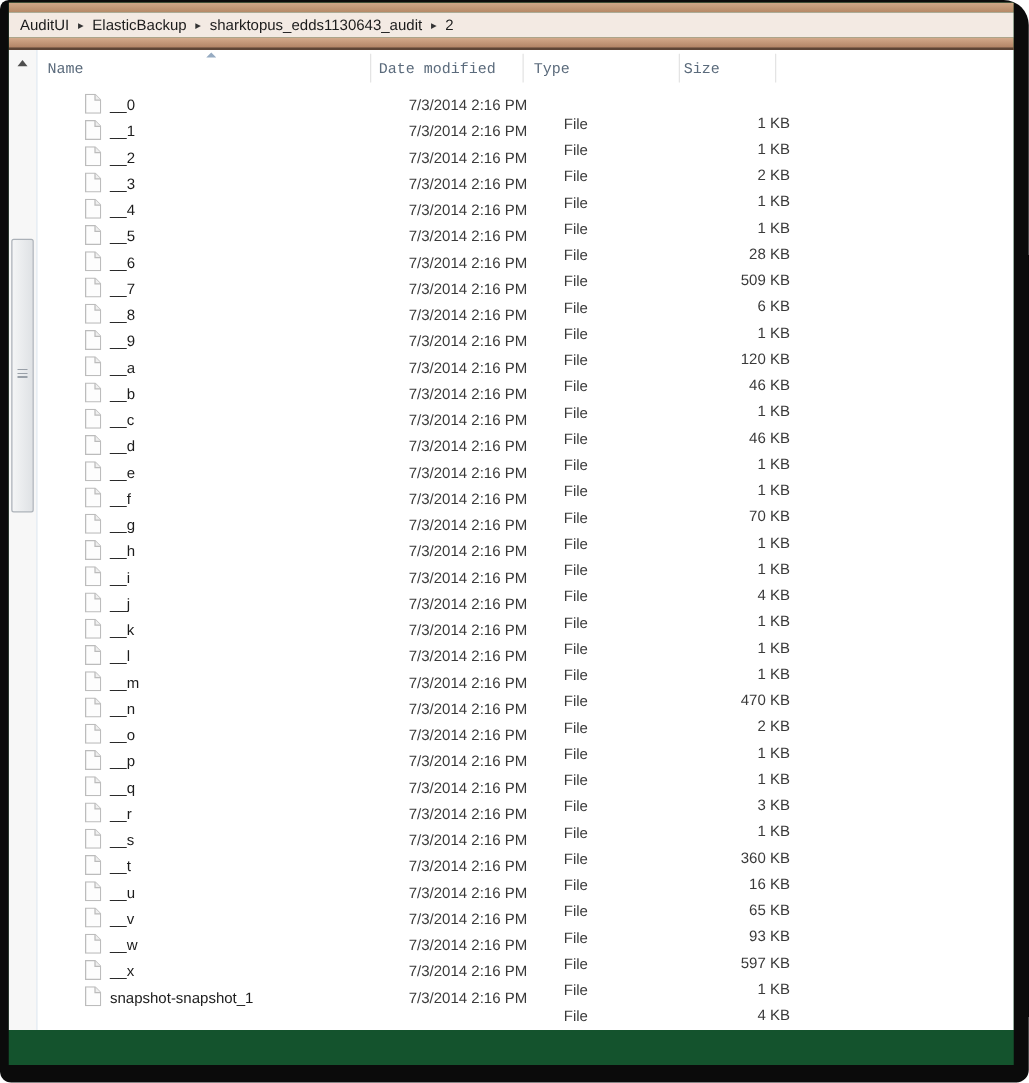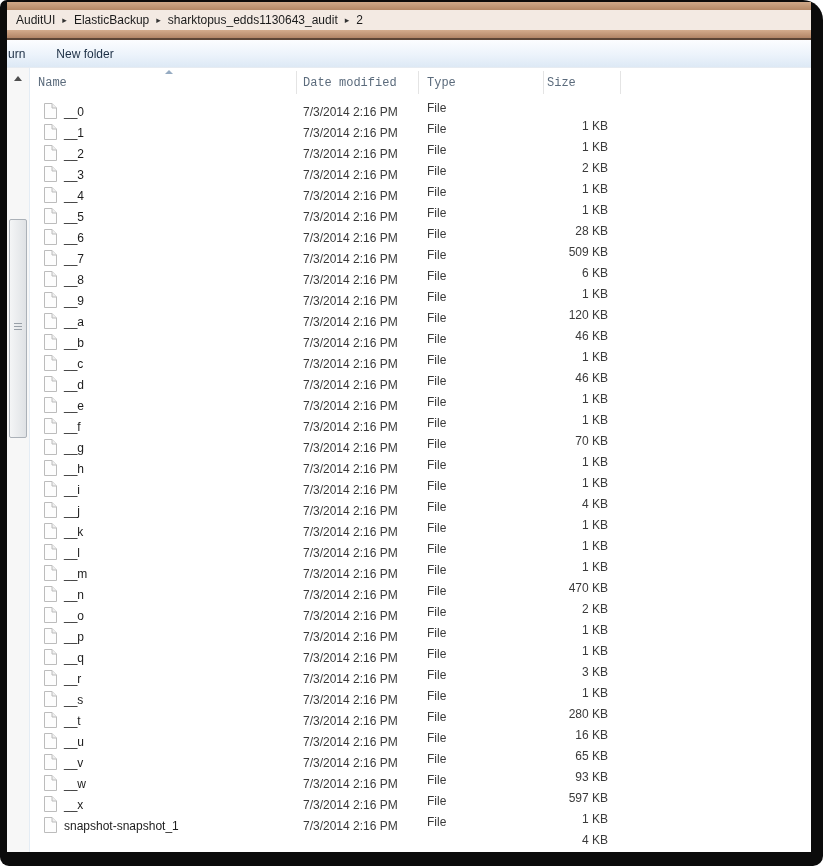--- a/index.html
+++ b/index.html
@@ -71,25 +71,25 @@
   .col-size { left:516px; }
   .header-sep { position:absolute; top:3px; bottom:4px; width:1px; background:#e4e4e4; }
   .hs1 { left:265px; } .hs2 { left:387px; } .hs3 { left:512px; } .hs4 { left:589px; }
   .sort-arrow {
     position:absolute; left:134px; top:2px; width:0; height:0;
     border-left:4px solid transparent; border-right:4px solid transparent;
     border-bottom:4px solid #96abc2;
   }
 
   .rows { position:absolute; top:33px; left:0; right:0; }
-  .file-row { position:relative; height:21px; }
+  .file-row { position:relative; height:21px;margin-left:24px; }
   .cell-icon { position:absolute; left:13px; top:2px; width:13px; height:16px; }
   .cell-name { position:absolute; left:33px; top:4px; color:#1c1c1c; }
   .cell-date { position:absolute; left:272px; top:4px; color:#3a3a3a; }
-  .cell-type { position:absolute; left:396px; top:0; color:#3a3a3a; }
+  .cell-type { position:absolute; left:396px; top:19px; color:#3a3a3a; }
   .cell-size { position:absolute; left:477px; top:18px; width:100px; text-align:right; color:#3a3a3a; }
 </style>
 </head>
 <body>
 
 <div class="frame">
   <div class="window">
 
     <div class="addr-top"></div>
     <div class="addr-mid">
@@ -98,24 +98,20 @@
         <span class="crumb-sep"></span>
         <span class="crumb">ElasticBackup</span>
         <span class="crumb-sep"></span>
         <span class="crumb">sharktopus_edds1130643_audit</span>
         <span class="crumb-sep"></span>
         <span class="crumb">2</span>
       </div>
     </div>
     <div class="addr-bot"></div>
 
-    <div class="toolbar">
-      <span class="tb-burn">urn</span>
-      <span class="tb-new">New folder</span>
-    </div>
 
     <div class="content">
 
       <div class="nav-scroll">
         <div class="scroll-up-btn">
           <span class="tri-up"></span>
         </div>
         <div class="scroll-thumb">
           <span class="grip"></span>
         </div>
@@ -415,21 +411,21 @@
     <span class="cell-size">1 KB</span>
   </div>
             <div class="file-row">
     <svg class="cell-icon" viewBox="0 0 13 16" width="13" height="16">
       <path d="M0.5 0.5 h7.5 l4.5 4.5 v10.5 h-12 z" fill="#fdfdfd" stroke="#bcbcbc"></path>
       <path d="M8 0.5 v4.5 h4.5" fill="#efefef" stroke="#bcbcbc"></path>
     </svg>
     <span class="cell-name">__s</span>
     <span class="cell-date">7/3/2014 2:16 PM</span>
     <span class="cell-type">File</span>
-    <span class="cell-size">280 KB</span>
+    <span class="cell-size">360 KB</span>
   </div>
             <div class="file-row">
     <svg class="cell-icon" viewBox="0 0 13 16" width="13" height="16">
       <path d="M0.5 0.5 h7.5 l4.5 4.5 v10.5 h-12 z" fill="#fdfdfd" stroke="#bcbcbc"></path>
       <path d="M8 0.5 v4.5 h4.5" fill="#efefef" stroke="#bcbcbc"></path>
     </svg>
     <span class="cell-name">__t</span>
     <span class="cell-date">7/3/2014 2:16 PM</span>
     <span class="cell-type">File</span>
     <span class="cell-size">16 KB</span>

